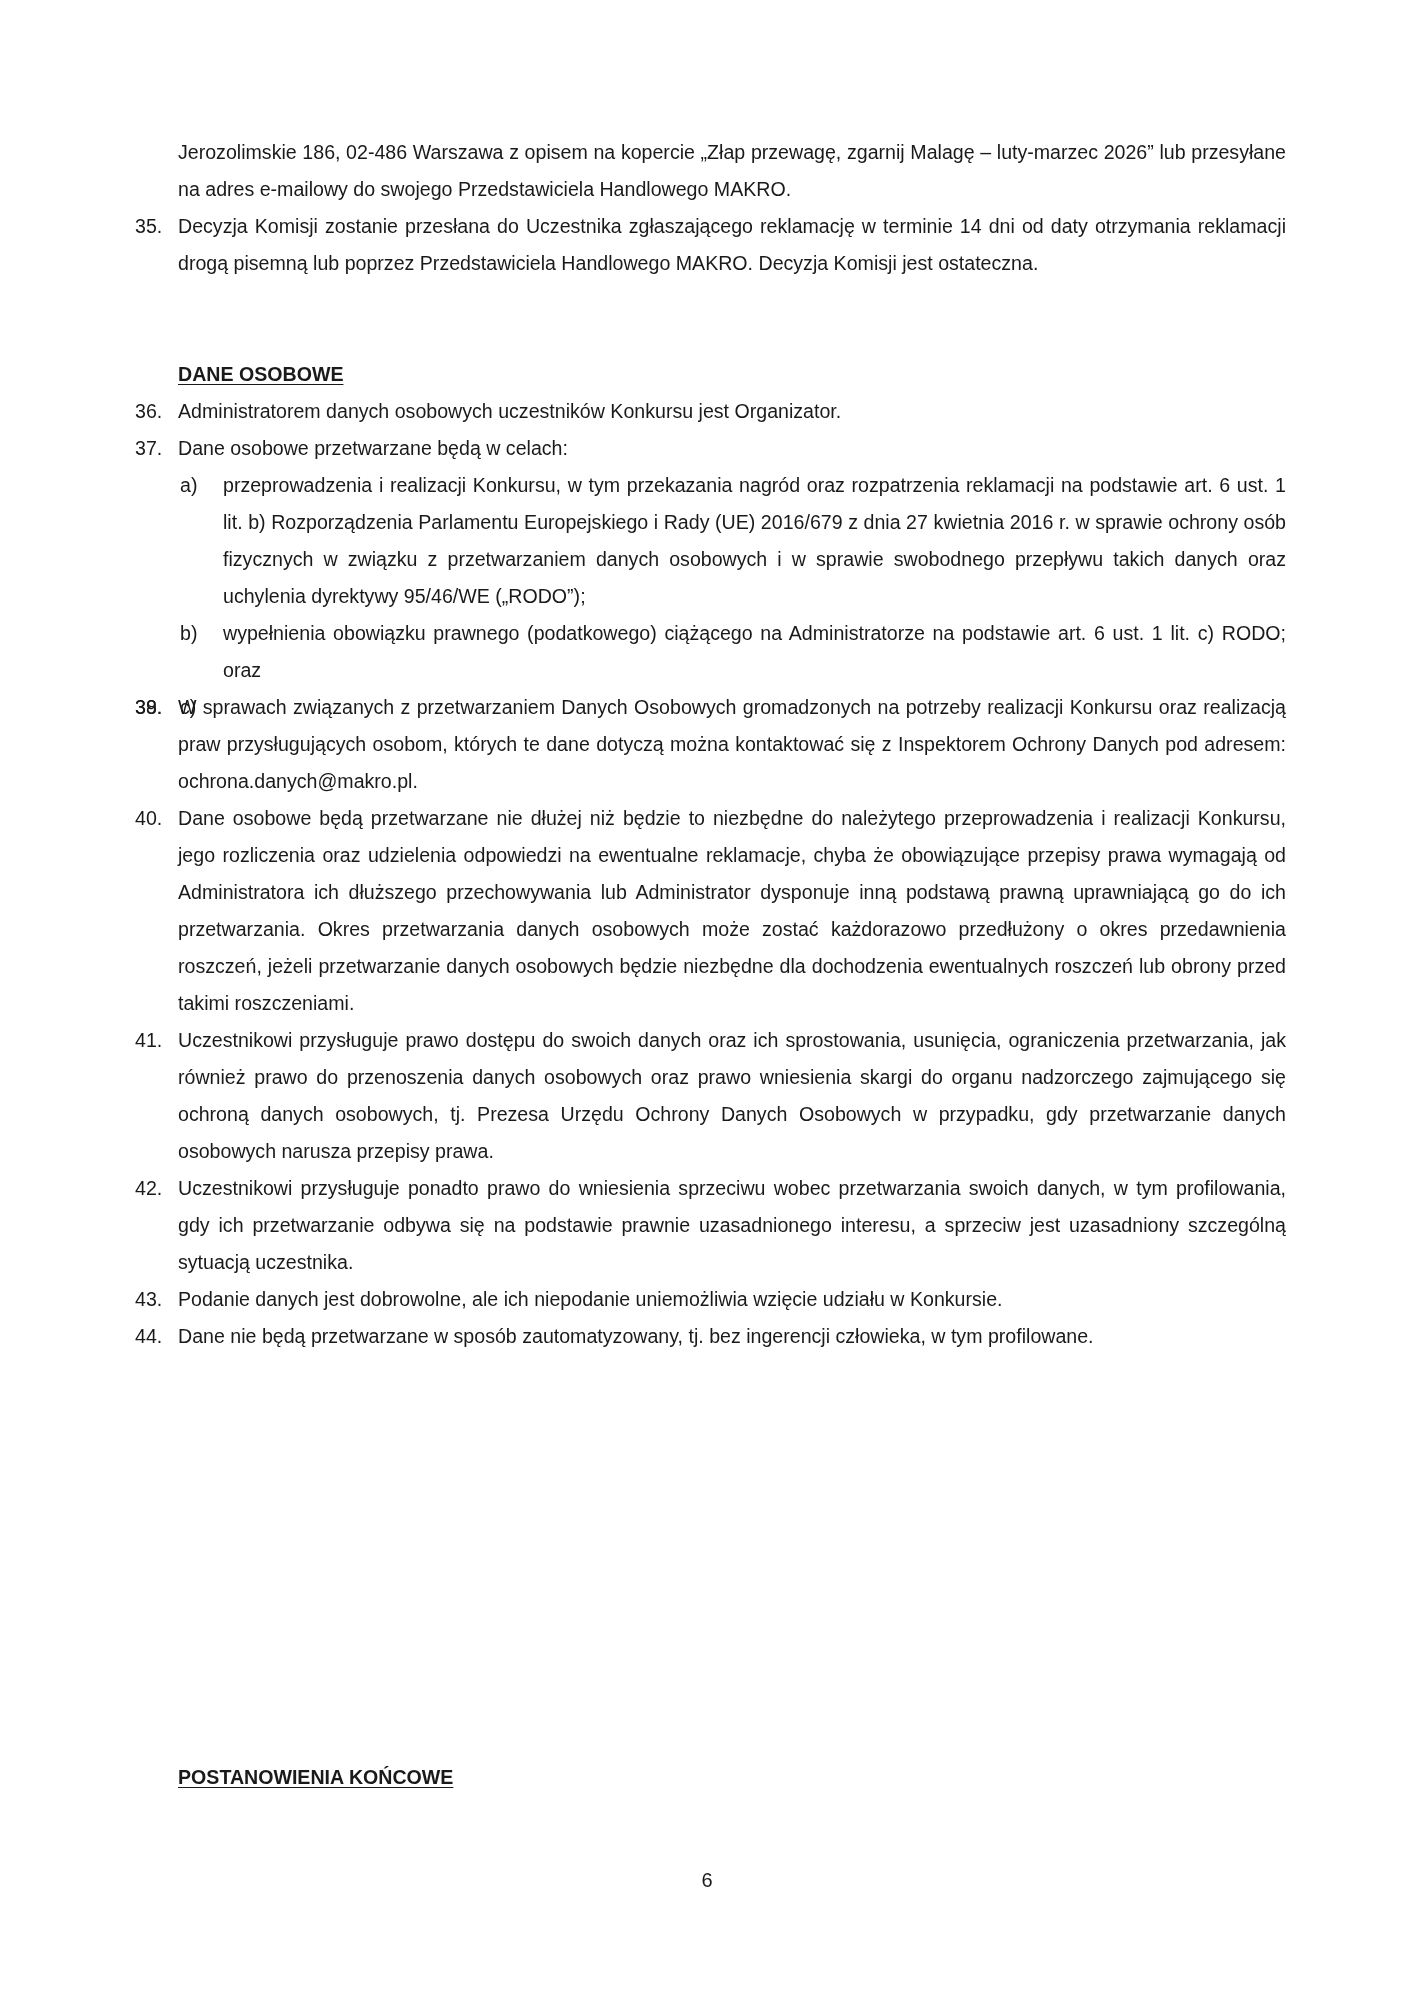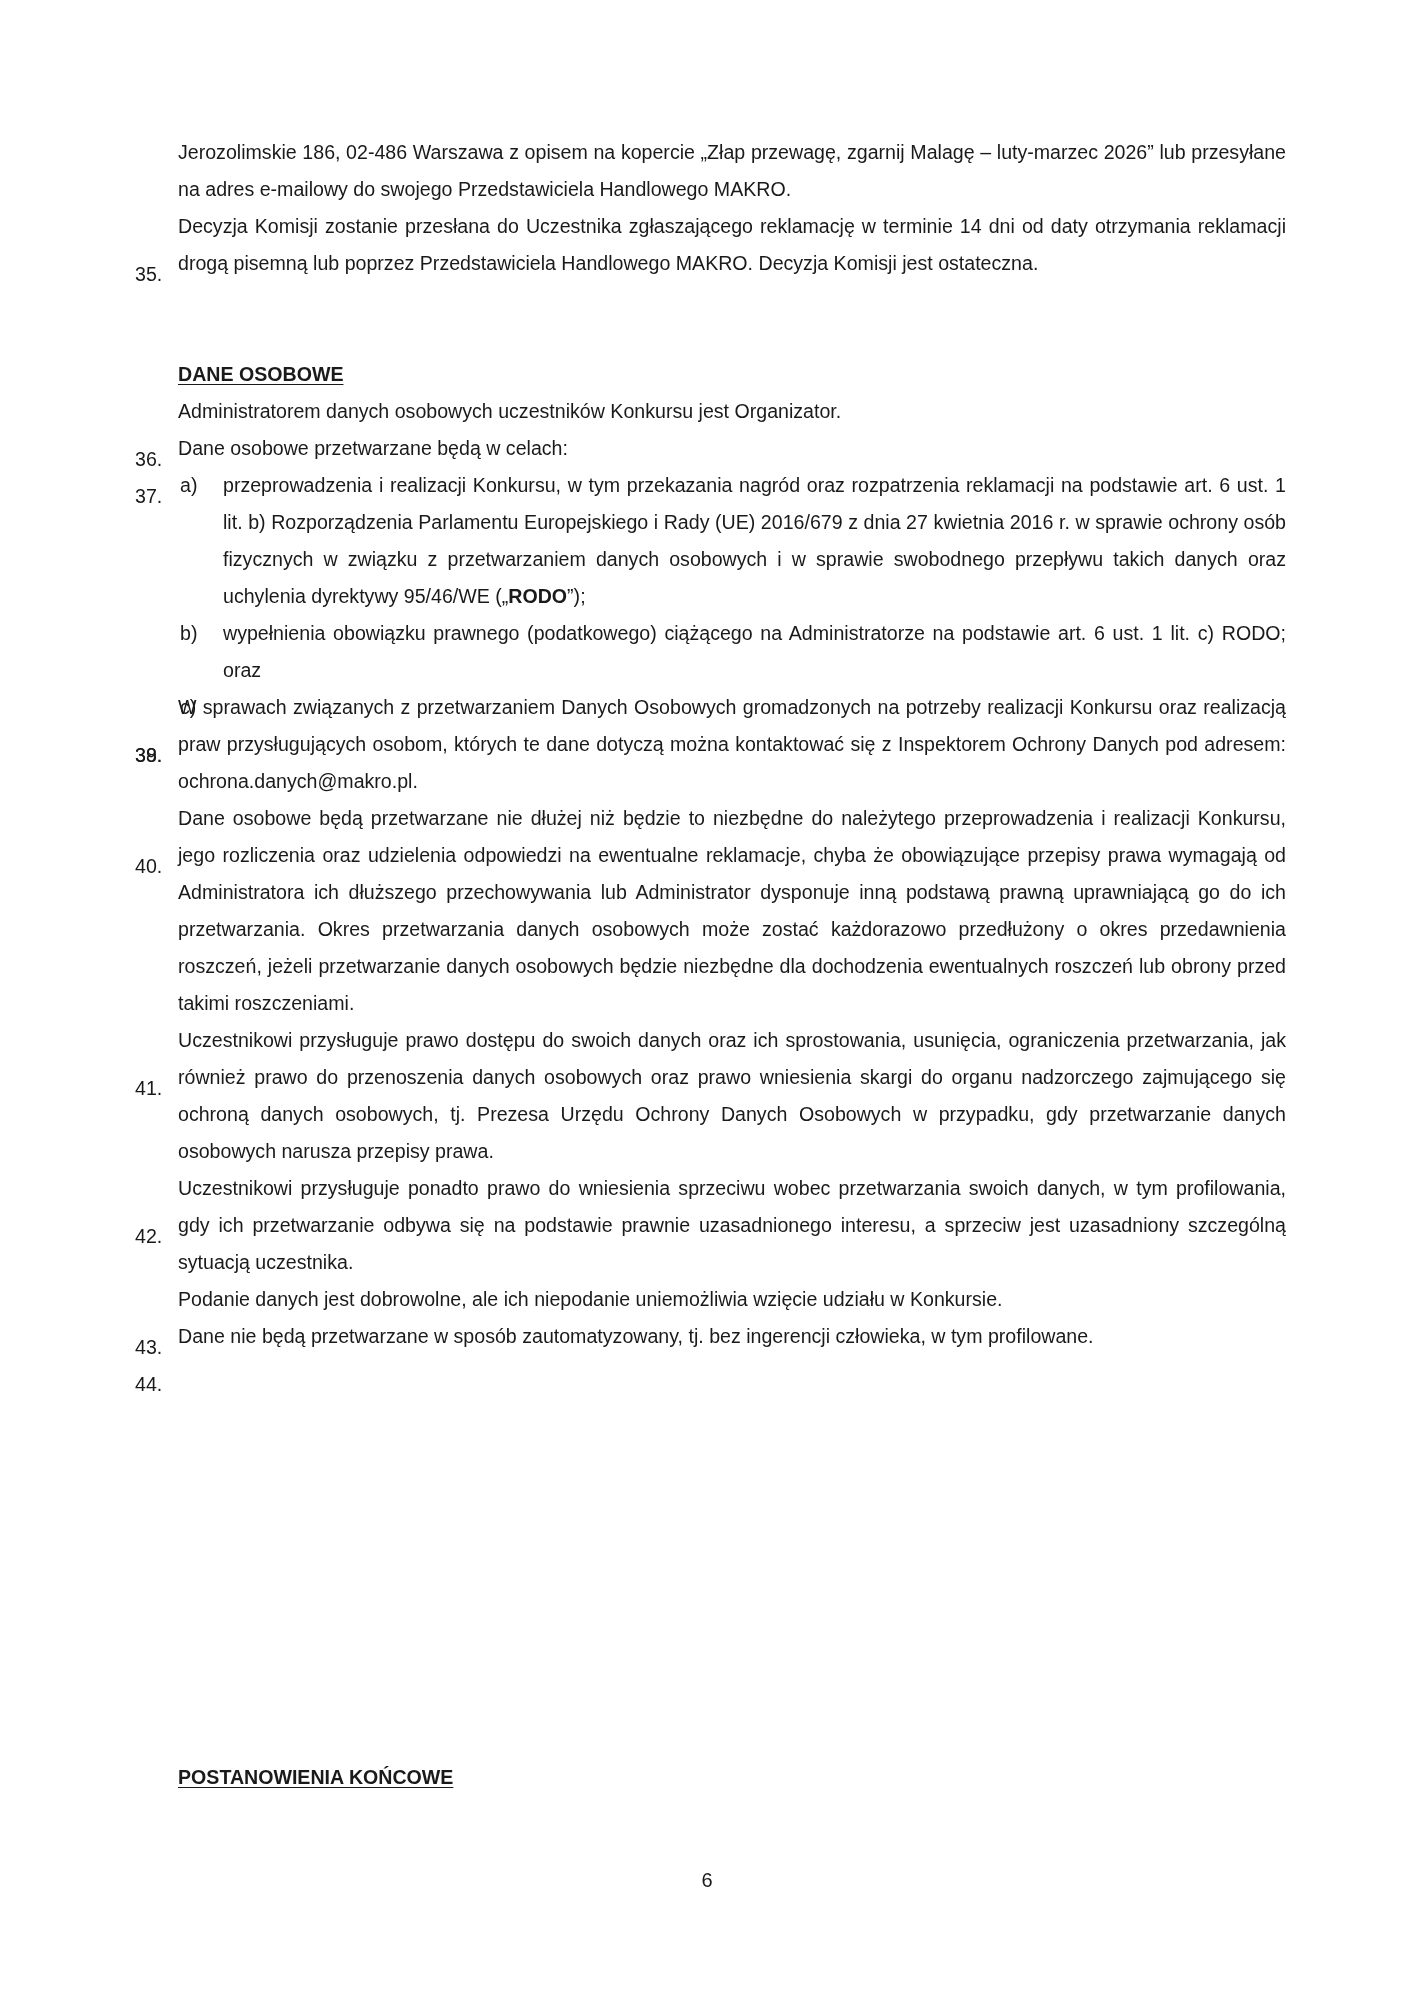--- a/index.html
+++ b/index.html
@@ -4,26 +4,26 @@
 <style>
   html, body { margin: 0; padding: 0; background: #ffffff; }
   body {
     width: 1414px; height: 2000px; position: relative; overflow: hidden;
     font-family: "Liberation Sans", sans-serif; color: #1a1a1a;
     font-size: 19.6px; line-height: 37px;
   }
   .page { position: absolute; left: 0; top: 0; width: 1162px; height: 2000px; }
   .block { position: absolute; left: 135px; width: 1151px; }
   .item { position: relative; padding-left: 43px; text-align: justify; }
-  .item .num { position: absolute; left: 0; top: 0; width: 40px; margin-top: 48px; }
+  .item .num { position: absolute; left: 0; top: 0; width: 40px; }
   .cont { padding-left: 43px; text-align: justify; }
   .sub { position: relative; padding-left: 88px; text-align: justify; }
   .sub .letter { position: absolute; left: 45px; top: 0; }
   .heading { padding-left: 43px; font-weight: bold; text-decoration: underline; text-underline-offset: 3px; }
-  .bold { font-weight: bold; margin-top: 33px; }
+  .bold { font-weight: normal; margin-top: 33px; }
   .pagenum { position: absolute; top: 1862px; left: 0; width: 1414px; text-align: center; font-size: 20px; }
 </style>
 </head>
 <body>
 
 <div class="page">
 
   <div class="block" style="top:134px;">
     <div class="cont">Jerozolimskie 186, 02-486 Warszawa z opisem na kopercie „Złap przewagę, zgarnij Malagę – luty-marzec 2026” lub przesyłane na adres e-mailowy do swojego Przedstawiciela Handlowego MAKRO.</div>
     <div class="item">

